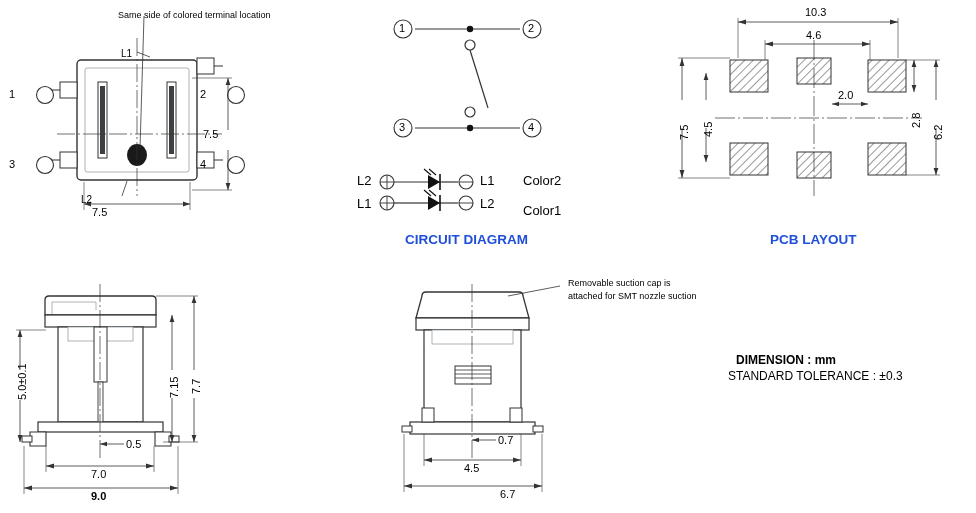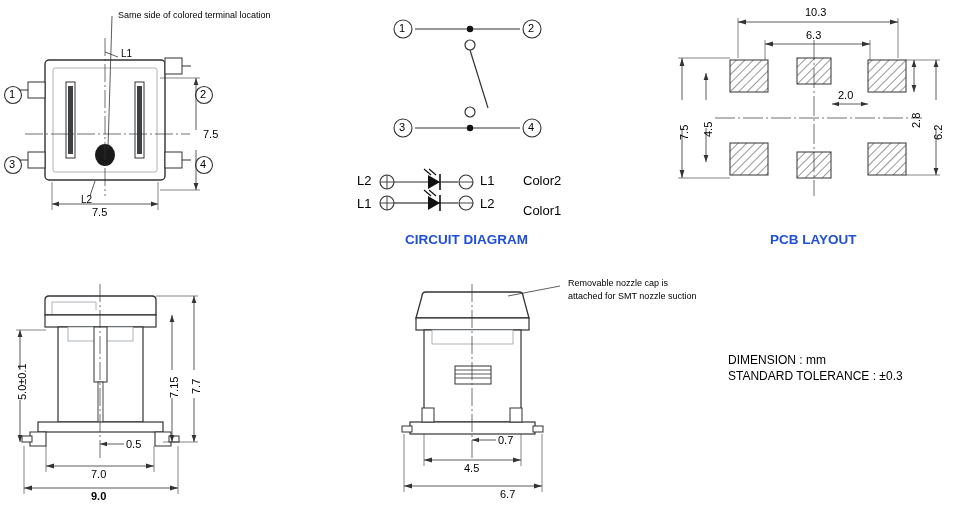--- a/index.html
+++ b/index.html
@@ -13,21 +13,21 @@
   .title{position:absolute;font-size:13.5px;font-weight:bold;color:#1f4fd8;white-space:nowrap;text-align:right;}
   .note{position:absolute;font-size:12px;color:#000;white-space:nowrap;line-height:16px;}
   .cap{position:absolute;font-size:13px;color:#000;white-space:nowrap;}
   .vert{transform:rotate(-90deg);transform-origin:left top;}
 </style>
 </head>
 <body>
 
 <div class="stage">
 
-  <div class="abs" style="left:0;top:0;width:320px;height:240px;">
+  <div class="abs" style="left:0;top:0;width:320px;height:240px;padding-left:32px;">
     <svg width="320" height="240" viewBox="0 0 320 240">
 
       <rect x="45" y="60" width="120" height="120" rx="4" fill="#ffffff" stroke="#333" stroke-width="1.4"></rect>
       <rect x="53" y="68" width="104" height="104" rx="2" fill="#ffffff" stroke="#9aa0a6" stroke-width="0.8"></rect>
 
       <rect x="66" y="82" width="9" height="76" fill="#ffffff" stroke="#333" stroke-width="1"></rect>
       <rect x="68" y="86" width="5" height="68" fill="#3c4043"></rect>
       <rect x="135" y="82" width="9" height="76" fill="#ffffff" stroke="#333" stroke-width="1"></rect>
       <rect x="137" y="86" width="5" height="68" fill="#3c4043"></rect>
 
@@ -197,21 +197,21 @@
 
       <line x1="276" y1="60" x2="276" y2="100" stroke="#333" stroke-width="0.8"></line>
       <line x1="276" y1="128" x2="276" y2="175" stroke="#333" stroke-width="0.8"></line>
       <polygon points="276,60 273.6,67 278.4,67" fill="#333"></polygon>
       <polygon points="276,175 273.6,168 278.4,168" fill="#333"></polygon>
       <line x1="246" y1="60" x2="280" y2="60" stroke="#333" stroke-width="0.6"></line>
       <line x1="246" y1="175" x2="280" y2="175" stroke="#333" stroke-width="0.6"></line>
     </svg>
 
     <span class="lbl" style="left:145px;top:6px;">10.3</span>
-    <span class="lbl" style="left:146px;top:29px;">6.3</span>
+    <span class="lbl" style="left:146px;top:29px;">4.6</span>
     <span class="lbl" style="left:178px;top:89px;">2.0</span>
     <span class="lbl vert" style="left:18px;top:140px;">7.5</span>
     <span class="lbl vert" style="left:42px;top:137px;">4.5</span>
     <span class="lbl vert" style="left:250px;top:128px;">2.8</span>
     <span class="lbl vert" style="left:272px;top:140px;">6.2</span>
 
     <span class="title" style="left:110px;top:232px;">PCB LAYOUT</span>
   </div>
 
   <div class="abs" style="left:0;top:270px;width:320px;height:243px;">
@@ -315,25 +315,25 @@
       <line x1="44" y1="164" x2="44" y2="196" stroke="#333" stroke-width="0.6"></line>
       <line x1="141" y1="164" x2="141" y2="196" stroke="#333" stroke-width="0.6"></line>
 
       <line x1="24" y1="216" x2="162" y2="216" stroke="#333" stroke-width="0.8"></line>
       <polygon points="24,216 32,213.6 32,218.4" fill="#333"></polygon>
       <polygon points="162,216 154,213.6 154,218.4" fill="#333"></polygon>
       <line x1="24" y1="164" x2="24" y2="222" stroke="#333" stroke-width="0.6"></line>
       <line x1="162" y1="164" x2="162" y2="222" stroke="#333" stroke-width="0.6"></line>
     </svg>
 
-    <span class="lbl-sm" style="left:188px;top:8px;">Removable nozzle cap is</span>
+    <span class="lbl-sm" style="left:188px;top:8px;">Removable suction cap is</span>
     <span class="lbl-sm" style="left:188px;top:21px;">attached for SMT nozzle suction</span>
     <span class="lbl" style="left:118px;top:164px;">0.7</span>
     <span class="lbl" style="left:84px;top:192px;">4.5</span>
     <span class="lbl" style="left:84px;top:218px;padding-left:36px;">6.7</span>
   </div>
 
   <div class="abs" style="left:728px;top:352px;width:240px;height:50px;">
-    <div class="note" style="left:0;top:0;">DIMENSION : mm</div>
+    <div class="note" style="left:8px;top:0;font-weight:bold;">DIMENSION : mm</div>
     <div class="note" style="left:0;top:16px;">STANDARD TOLERANCE : ±0.3</div>
   </div>
 
 </div>
 
 </body></html>

